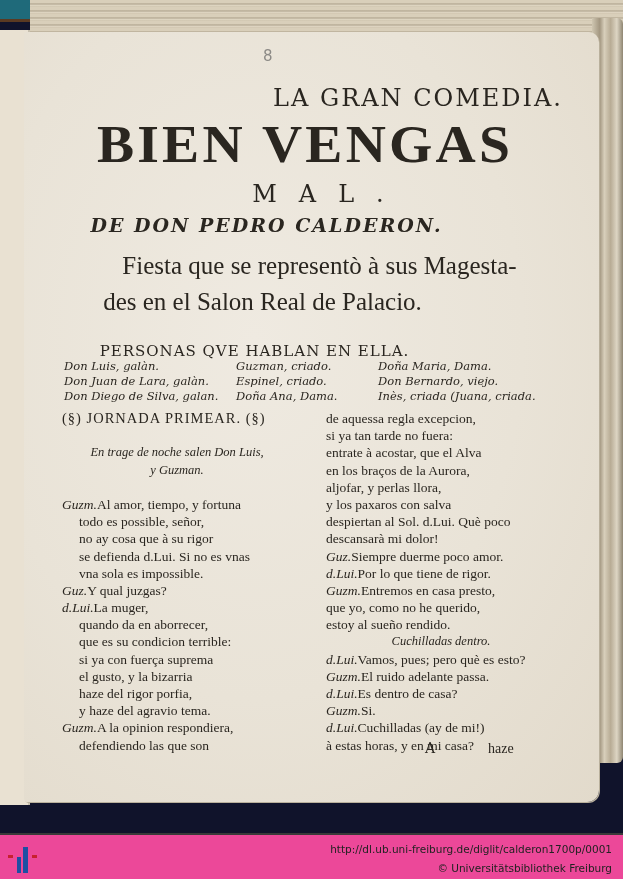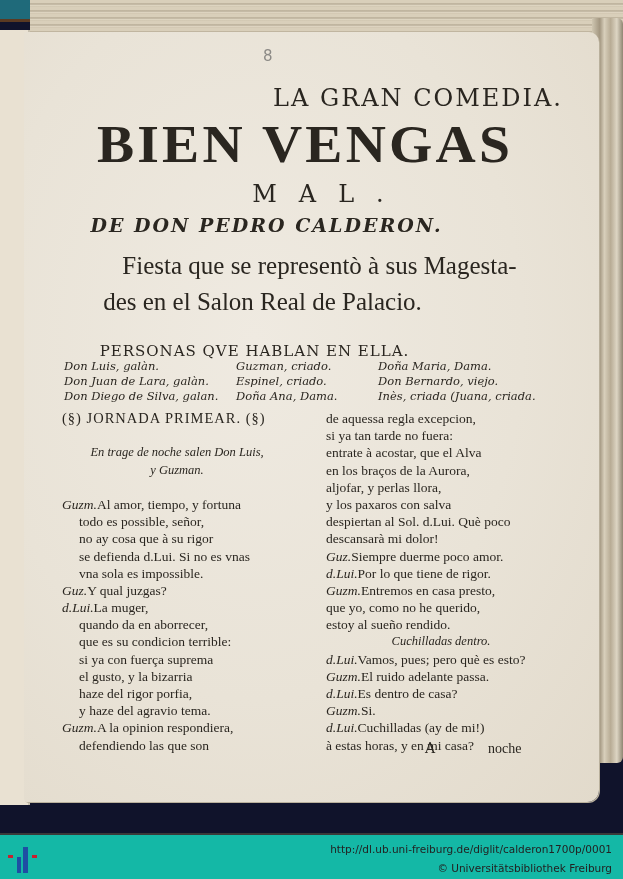--- a/index.html
+++ b/index.html
@@ -40,21 +40,21 @@
   .col .spk { font-style: italic; }
   .col .ind { padding-left: 17px; }
   .col-left { left: 62px; top: 410px; }
   .col-right { left: 326px; top: 410px; }
   .jornada { font-size: 14.5px; letter-spacing: 1px; }
   .stage { font-style: italic; text-align: center; font-size: 12.5px; }
 
   .sig { position: absolute; left: 425px; top: 740px; font-size: 14px; }
   .catch { position: absolute; left: 488px; top: 741px; font-size: 14px; font-family: "Liberation Serif", serif; }
 
-  #footer { position: absolute; left: 0; top: 833px; width: 623px; height: 46px; background: #14b8a6; border-top: 2px solid #3a3a3a; font-family: "DejaVu Sans", sans-serif; }
+  #footer { position: absolute; left: 0; top: 833px; width: 623px; height: 46px; background: #ec4899; border-top: 2px solid #3a3a3a; font-family: "DejaVu Sans", sans-serif; }
   .logo { position: absolute; left: 8px; top: 8px; width: 32px; height: 32px; }
   .url { position: absolute; right: 11px; top: 8px; font-size: 10.5px; color: #222; }
   .copy { position: absolute; right: 11px; top: 27px; font-size: 10.5px; color: #222; margin-left: 8px; }
 </style>
 </head>
 <body>
 
 <div id="scan">
   <div class="cover-teal"></div>
   <div class="page-stack-top"></div>
@@ -126,21 +126,21 @@
       <div class="ln stage" style="width: 230px;">Cuchilladas dentro.</div>
       <div class="ln"><span class="spk">d.Lui.</span><span>Vamos, pues; pero què es esto?</span></div>
       <div class="ln"><span class="spk">Guzm.</span><span>El ruido adelante passa.</span></div>
       <div class="ln"><span class="spk">d.Lui.</span><span>Es dentro de casa?</span></div>
       <div class="ln"><span class="spk">Guzm.</span><span>Si.</span></div>
       <div class="ln"><span class="spk">d.Lui.</span><span>Cuchilladas (ay de mi!)</span></div>
       <div class="ln">à estas horas, y en mi casa?</div>
     </div>
 
   <div class="ink sig">A</div>
-  <div class="ink catch">noche</div>
+  <div class="ink catch">haze</div>
 </div>
 
 <div id="footer">
   <svg class="logo" viewBox="0 0 32 32">
     <rect x="0" y="12" width="5" height="3" fill="#c8202f"></rect>
     <rect x="9" y="14" width="4" height="16" fill="#1e4fa3"></rect>
     <rect x="15" y="4" width="5" height="26" fill="#1e4fa3"></rect>
     <rect x="24" y="12" width="5" height="3" fill="#c8202f"></rect>
   </svg>
   <div class="url">http://dl.ub.uni-freiburg.de/diglit/calderon1700p/0001</div>

